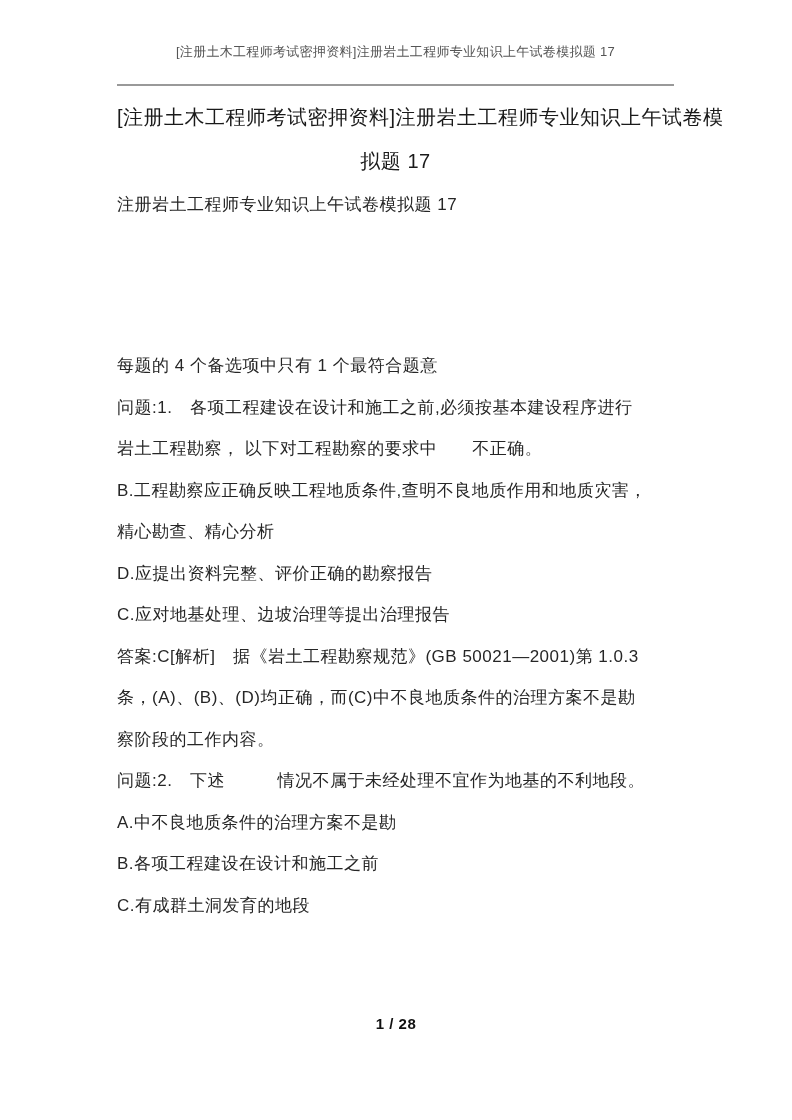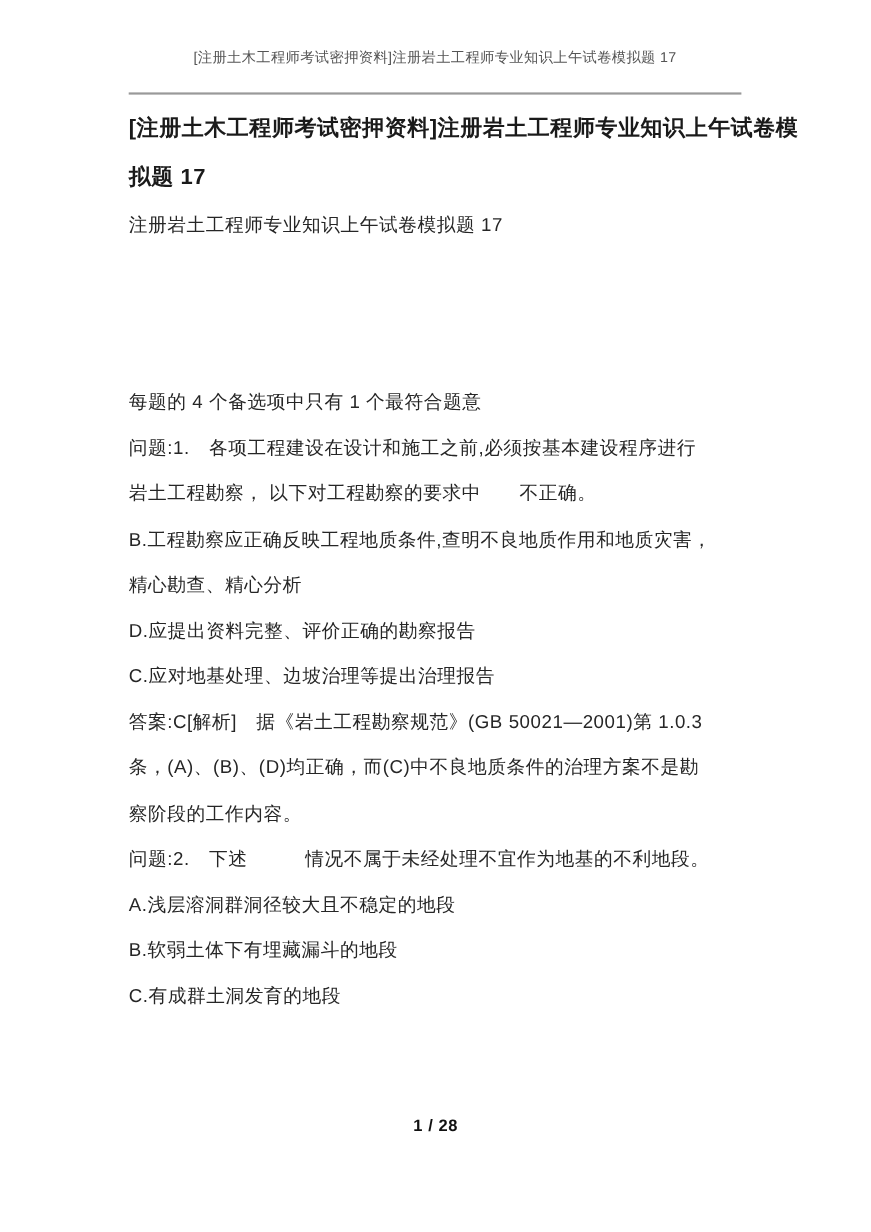--- a/index.html
+++ b/index.html
@@ -38,23 +38,23 @@
     right: 118px;
     height: 0;
     border-top: 2px solid var(--divider, #999999);
   }
   .doc-title {
     position: absolute;
     top: 95px;
     left: 117px;
     right: 118px;
     margin: 0;
-    text-align: left;
+    text-align: center;
     font-size: 20px;
-    font-weight: bold;
+    font-weight: normal;
     line-height: 44px;
     letter-spacing: 0.5px;
     color: var(--title-text, #1a1a1a);
   }
   .doc-title .title-line {
     white-space: pre;
   }
   .doc-subtitle {
     position: absolute;
     top: 193px;
@@ -116,22 +116,22 @@
       <div class="body-line">问题:1.　各项工程建设在设计和施工之前,必须按基本建设程序进行</div>
       <div class="body-line">岩土工程勘察， 以下对工程勘察的要求中　　不正确。</div>
       <div class="body-line">B.工程勘察应正确反映工程地质条件,查明不良地质作用和地质灾害，</div>
       <div class="body-line">精心勘查、精心分析</div>
       <div class="body-line">D.应提出资料完整、评价正确的勘察报告</div>
       <div class="body-line">C.应对地基处理、边坡治理等提出治理报告</div>
       <div class="body-line">答案:C[解析]　据《岩土工程勘察规范》(GB 50021—2001)第 1.0.3</div>
       <div class="body-line">条，(A)、(B)、(D)均正确，而(C)中不良地质条件的治理方案不是勘</div>
       <div class="body-line">察阶段的工作内容。</div>
       <div class="body-line">问题:2.　下述　　　情况不属于未经处理不宜作为地基的不利地段。</div>
-      <div class="body-line">A.浅层溶洞群洞径较大且不稳定的地段</div>
-      <div class="body-line">B.软弱土体下有埋藏漏斗的地段</div>
+      <div class="body-line">A.中不良地质条件的治理方案不是勘</div>
+      <div class="body-line">B.各项工程建设在设计和施工之前</div>
       <div class="body-line">C.有成群土洞发育的地段</div>
     </div>
 
   <div class="page-footer">
     <span class="page-number">1 / 28</span>
   </div>
 
 </div>
 
 </body></html>

